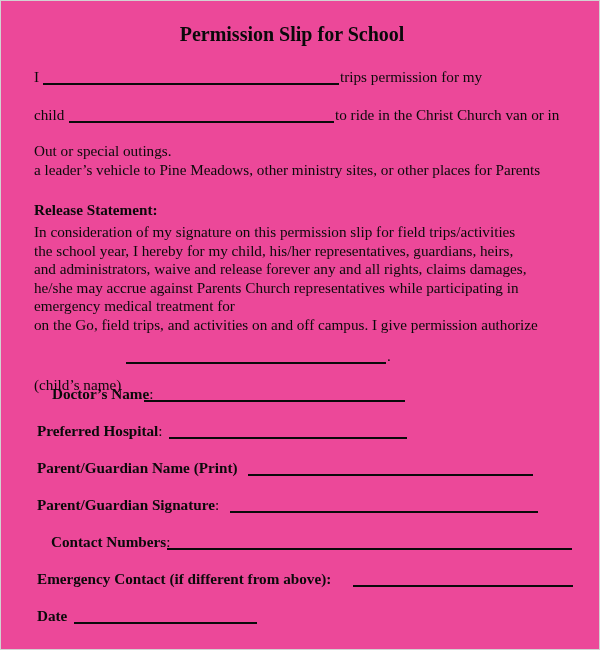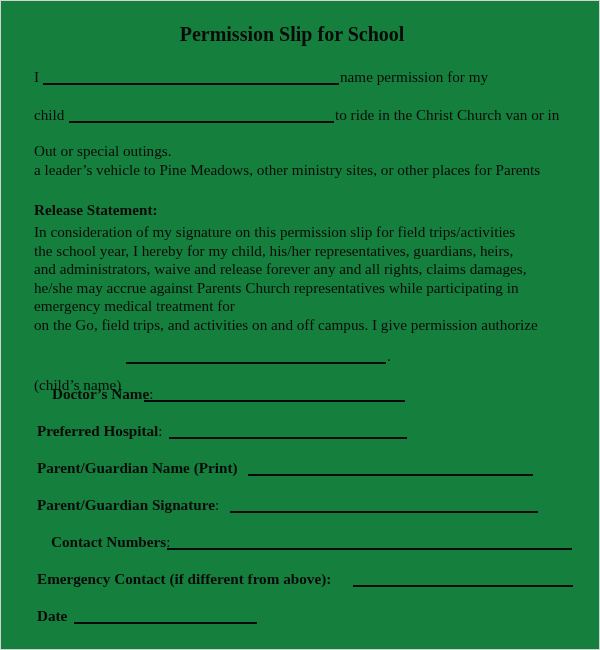--- a/index.html
+++ b/index.html
@@ -14,21 +14,21 @@
       position: relative;
       font-family: "Liberation Serif", "DejaVu Serif", serif;
       color: #0a0a0a;
     }
     .page {
       position: absolute;
       left: 0; top: 0;
       width: 598px;
       height: 648px;
       border: 1px solid #d2d2d2;
-      background: #15803d;
+      background: #ec4899;
     }
     .abs {
       position: absolute;
       white-space: nowrap;
     }
     .title {
       left: 0;
       width: 582px;
       top: 20px;
       text-align: center;
@@ -58,21 +58,21 @@
   </style>
 </head>
 <body>
 
 <div class="page">
 
   <div class="abs title">Permission Slip for School</div>
 
   <div class="abs txt" style="left:33px; top:66px;">I</div>
   <div class="line" style="left:42px; top:82px; width:296px;"></div>
-  <div class="abs txt" style="left:339px; top:66px;">name permission for my</div>
+  <div class="abs txt" style="left:339px; top:66px;">trips permission for my</div>
 
   <div class="abs txt" style="left:33px; top:104px;">child</div>
   <div class="line" style="left:68px; top:120px; width:265px;"></div>
   <div class="abs txt" style="left:334px; top:104px;">to ride in the Christ Church van or in</div>
 
   <div class="para" style="top:141px;">
     <div>Out or special outings.</div>
     <div>a leader’s vehicle to Pine Meadows, other ministry sites, or other places for Parents</div>
   </div>
 

